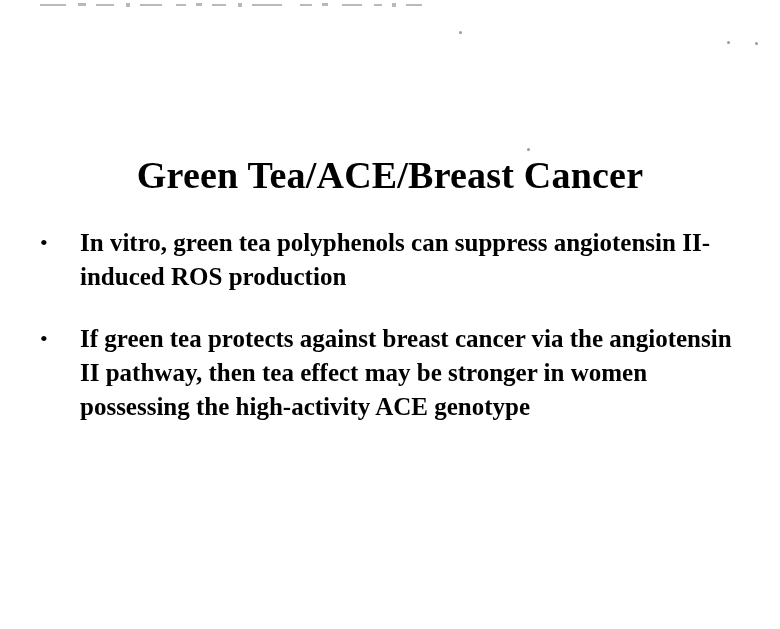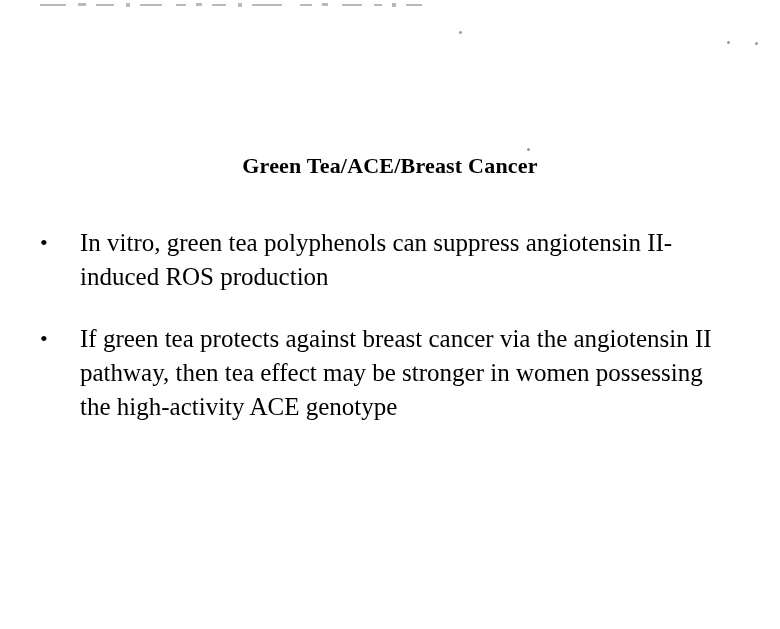--- a/index.html
+++ b/index.html
@@ -38,21 +38,21 @@
     position: absolute;
     background: #9a9a9a;
     border-radius: 50%;
   }
   .slide-title {
     position: absolute;
     top: 153px;
     left: 0;
     width: 780px;
     text-align: center;
-    font-size: 22px;
+    font-size: 38px;
     font-weight: bold;
     letter-spacing: 0.2px;
     white-space: nowrap;
   }
   .bullet-list {
     position: absolute;
     top: 226px;
     left: 32px;
     width: 700px;
   }
@@ -68,20 +68,21 @@
     line-height: 34px;
     text-align: left;
     padding-left: 8px;
     box-sizing: border-box;
   }
   .bullet-text {
     flex: 1 1 auto;
     font-size: 25px;
     line-height: 34px;
     text-align: left;
+    font-weight: bold;
   }
 </style>
 </head>
 <body>
 
 <div class="slide">
 
   <div class="scan-artifacts">
     <span style="left:40px; top:4px; width:26px; height:2px;"></span>
     <span style="left:78px; top:3px; width:8px; height:3px;"></span>

